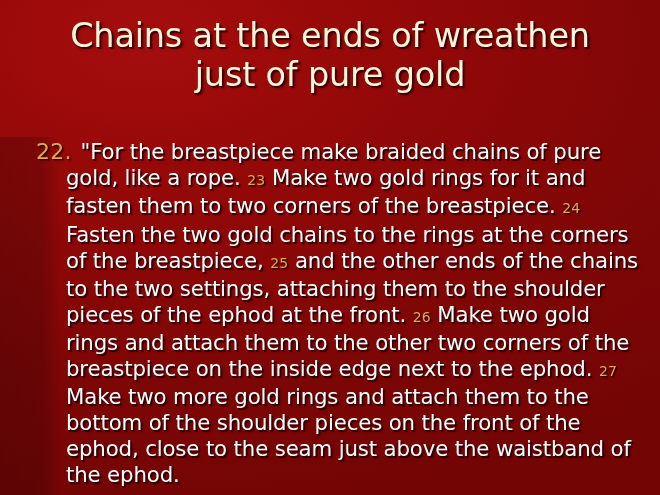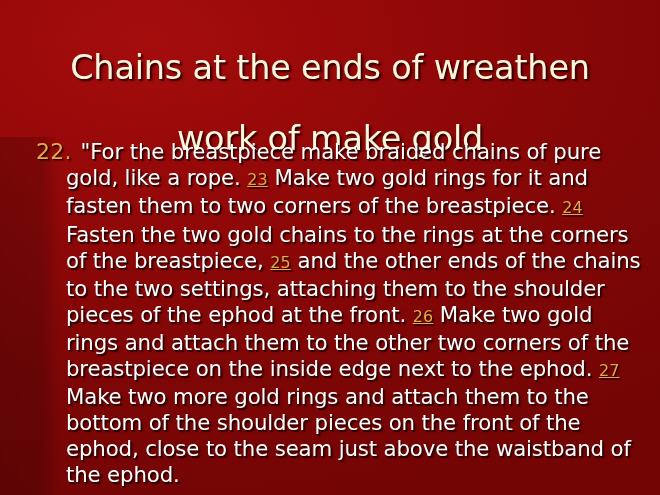--- a/index.html
+++ b/index.html
@@ -52,21 +52,20 @@
     display: block;
     color: #fbf6dc;
     font-size: 33.5px;
     line-height: 39px;
     font-weight: 400;
     letter-spacing: -0.2px;
     text-shadow:
       1.6px 1.6px 0.7px rgba(60,0,0,0.88),
       2.4px 2.4px 2.2px rgba(30,0,0,0.55);
     white-space: nowrap;
-    margin-top: 32px;
   }
 
   #body-block {
     position: absolute;
     left: 36px;
     top: 118px;
     width: 608px;
   }
 
   #body-para {
@@ -89,38 +88,37 @@
     text-shadow:
       1.4px 1.4px 0.6px rgba(45,0,0,0.85),
       2px 2px 1.6px rgba(20,0,0,0.45);
   }
   .gap {
     display: inline-block;
     width: 9px;
   }
   .verse-num {
     color: #e3a84c;
-    font-size: 16px;
+    font-size: 14px;
     letter-spacing: 0.1px;
     text-shadow:
       1.3px 1.3px 0.6px rgba(45,0,0,0.85),
       1.9px 1.9px 1.5px rgba(20,0,0,0.45);
-    text-decoration: underline;
   }
 </style>
 </head>
 <body>
 
 <div id="slide">
 
   <div id="left-shade"></div>
 
   <div id="title-block">
     <span class="title-line">Chains at the ends of wreathen</span>
-    <span class="title-line">work of make gold</span>
+    <span class="title-line">just of pure gold</span>
   </div>
 
   <div id="body-block">
     <p id="body-para">
       <span class="list-number">22.</span><span class="gap"></span><span id="body-segments"><span>"For the breastpiece make braided chains of pure gold, like a rope. </span><span class="verse-num">23</span><span> Make two gold rings for it and fasten them to two corners of the breastpiece. </span><span class="verse-num">24</span><span> Fasten the two gold chains to the rings at the corners of the breastpiece, </span><span class="verse-num">25</span><span> and the other ends of the chains to the two settings, attaching them to the shoulder pieces of the ephod at the front. </span><span class="verse-num">26</span><span> Make two gold rings and attach them to the other two corners of the breastpiece on the inside edge next to the ephod. </span><span class="verse-num">27</span><span> Make two more gold rings and attach them to the bottom of the shoulder pieces on the front of the ephod, close to the seam just above the waistband of the ephod.</span></span>
     </p>
   </div>
 
 </div>
 

